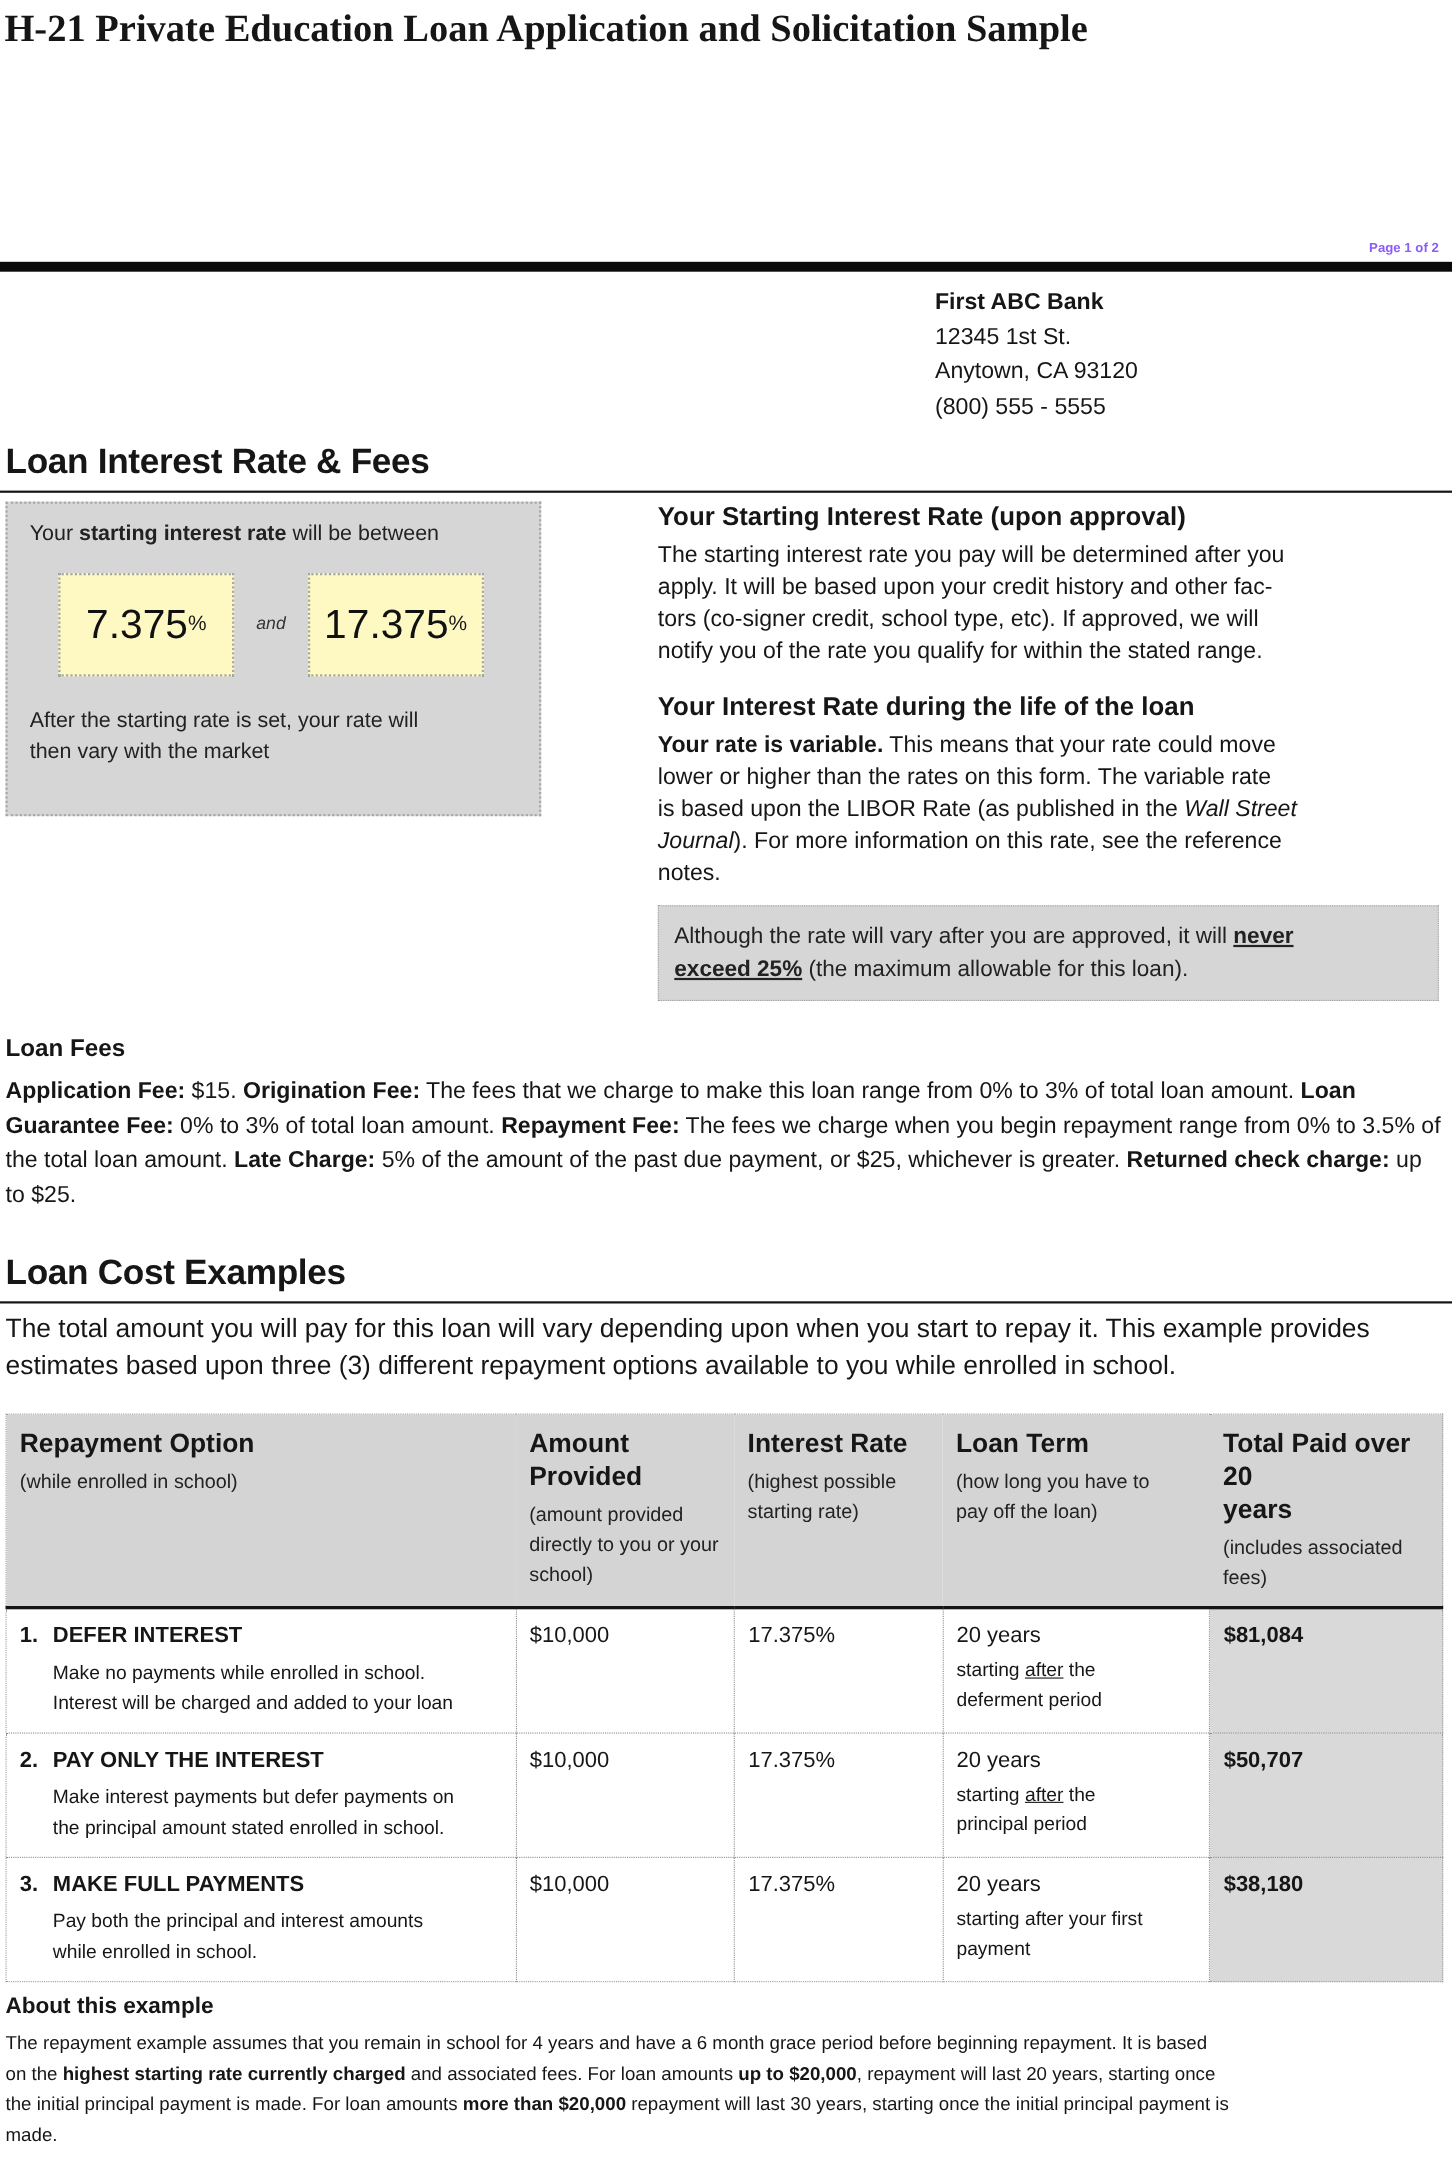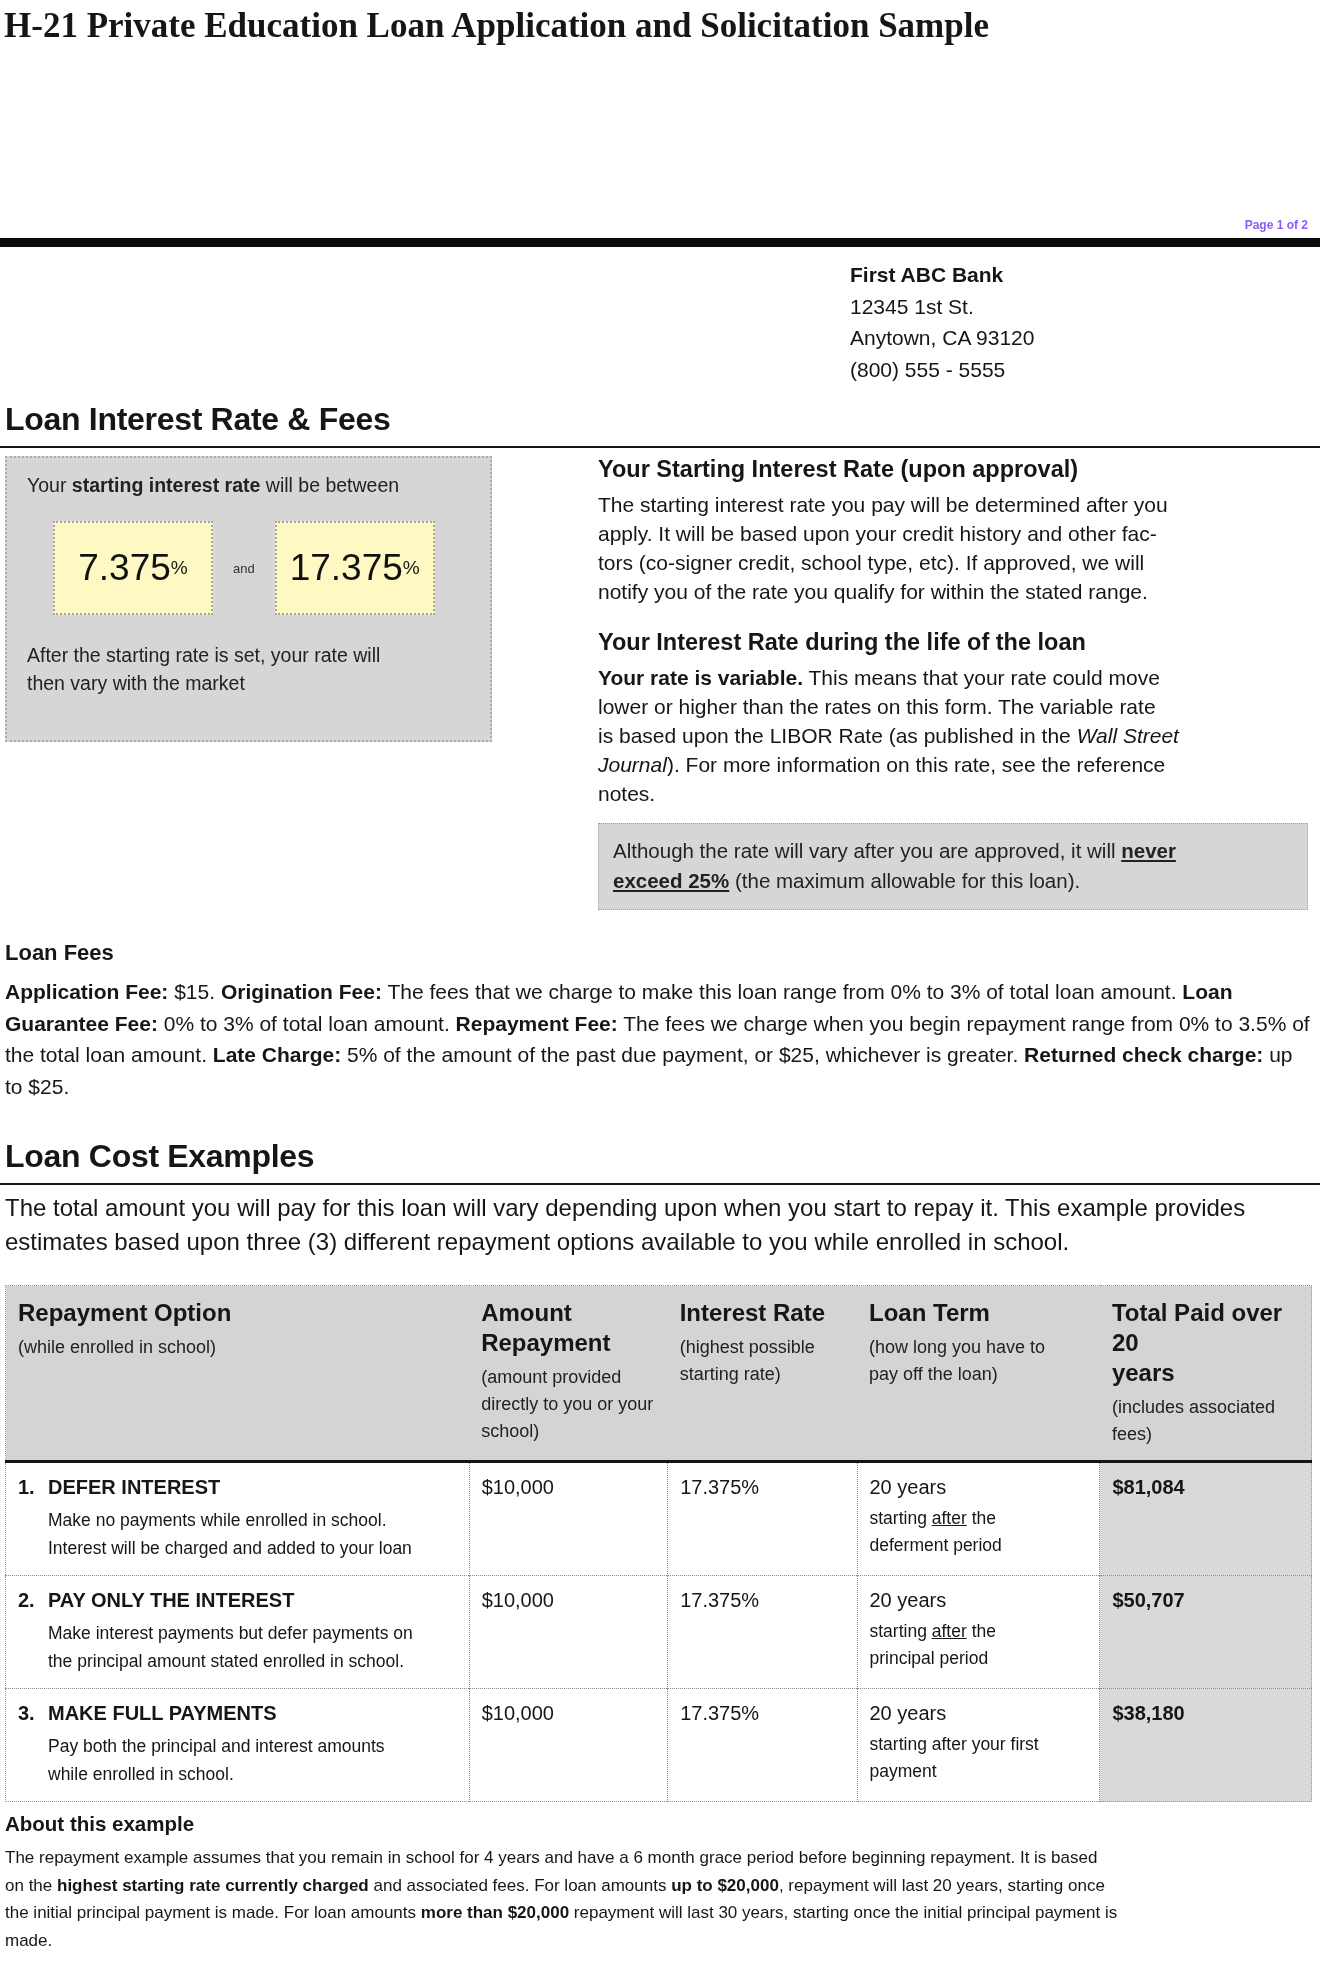--- a/index.html
+++ b/index.html
@@ -32,21 +32,21 @@
     background:#d6d6d6;border:2px dotted #a9a9a9;padding:16px 20px;
   }
   .rate-intro{font-size:19.5px;color:#222;}
   .rates-row{display:flex;align-items:center;margin:24px 0 26px 26px;}
   .rate-white-box{
     width:156px;height:90px;background:#fef9c3;border:2px dotted #a5a5a5;
     display:flex;align-items:center;justify-content:center;flex:none;
   }
   .rate-num{font-size:37px;color:#111;}
   .pct{font-size:19px;vertical-align:super;line-height:0;}
-  .and-label{margin:0 20px;font-size:13px;color:#333;}
+  .and-label{margin:0 20px;font-size:16px;color:#333;font-style:italic;}
   .rate-footer{font-size:19.5px;line-height:1.45;white-space:pre-line;color:#222;}
 
   .right-col{flex:1;margin-left:106px;padding-right:4px;}
   .right-col h3{font-size:23.5px;font-weight:bold;margin:0 0 8px;}
   .right-col h3.second{margin-top:22px;}
   .right-col p{font-size:21px;line-height:1.38;margin:0 0 14px;white-space:pre-line;}
   .note-box{
     background:#d6d6d6;border:1px dotted #a0a0a0;padding:12px 14px;
     font-size:20.5px;line-height:1.5;white-space:pre-line;margin-top:4px;color:#222;
   }
@@ -153,21 +153,21 @@
         <col style="width:18.6%">
         <col style="width:16.2%">
     </colgroup>
     <thead>
       <tr>
         <th>
           <div class="th-title">Repayment Option</div>
           <div class="th-sub">(while enrolled in school)</div>
         </th>
         <th>
-          <div class="th-title">Amount Repayment</div>
+          <div class="th-title">Amount Provided</div>
           <div class="th-sub">(amount provided
 directly to you or your
 school)</div>
         </th>
         <th>
           <div class="th-title">Interest Rate</div>
           <div class="th-sub">(highest possible
 starting rate)</div>
         </th>
         <th>

